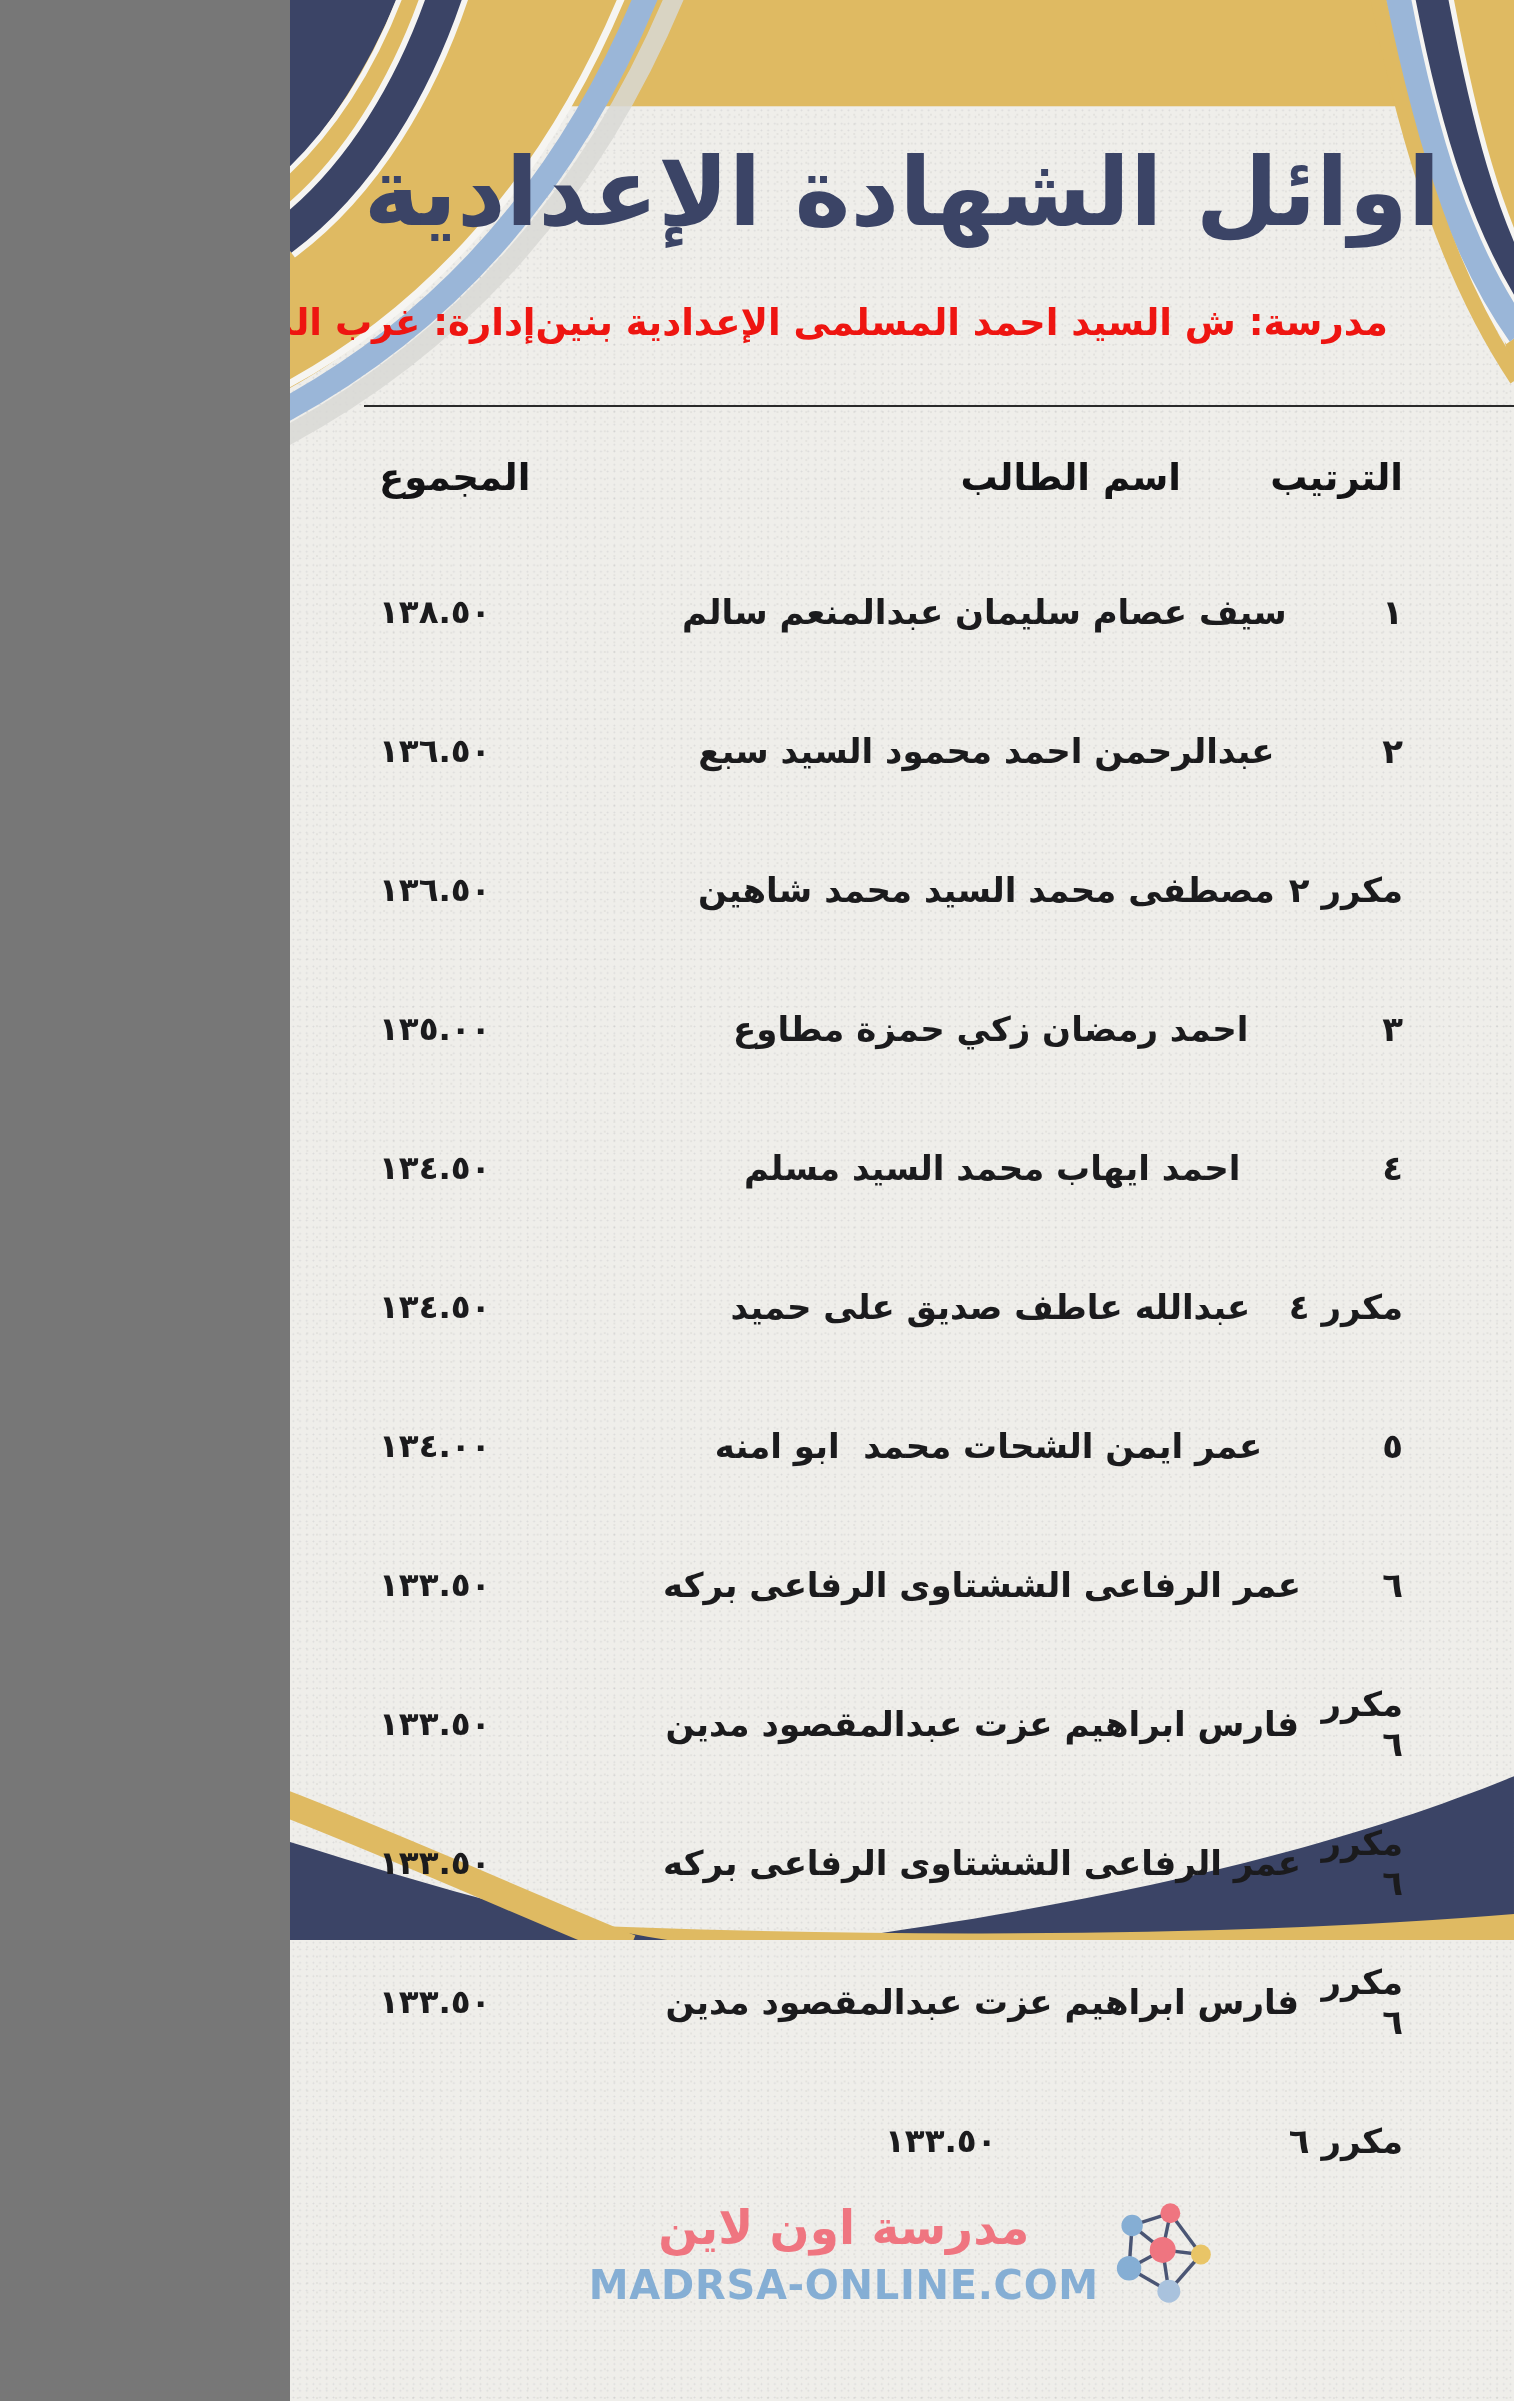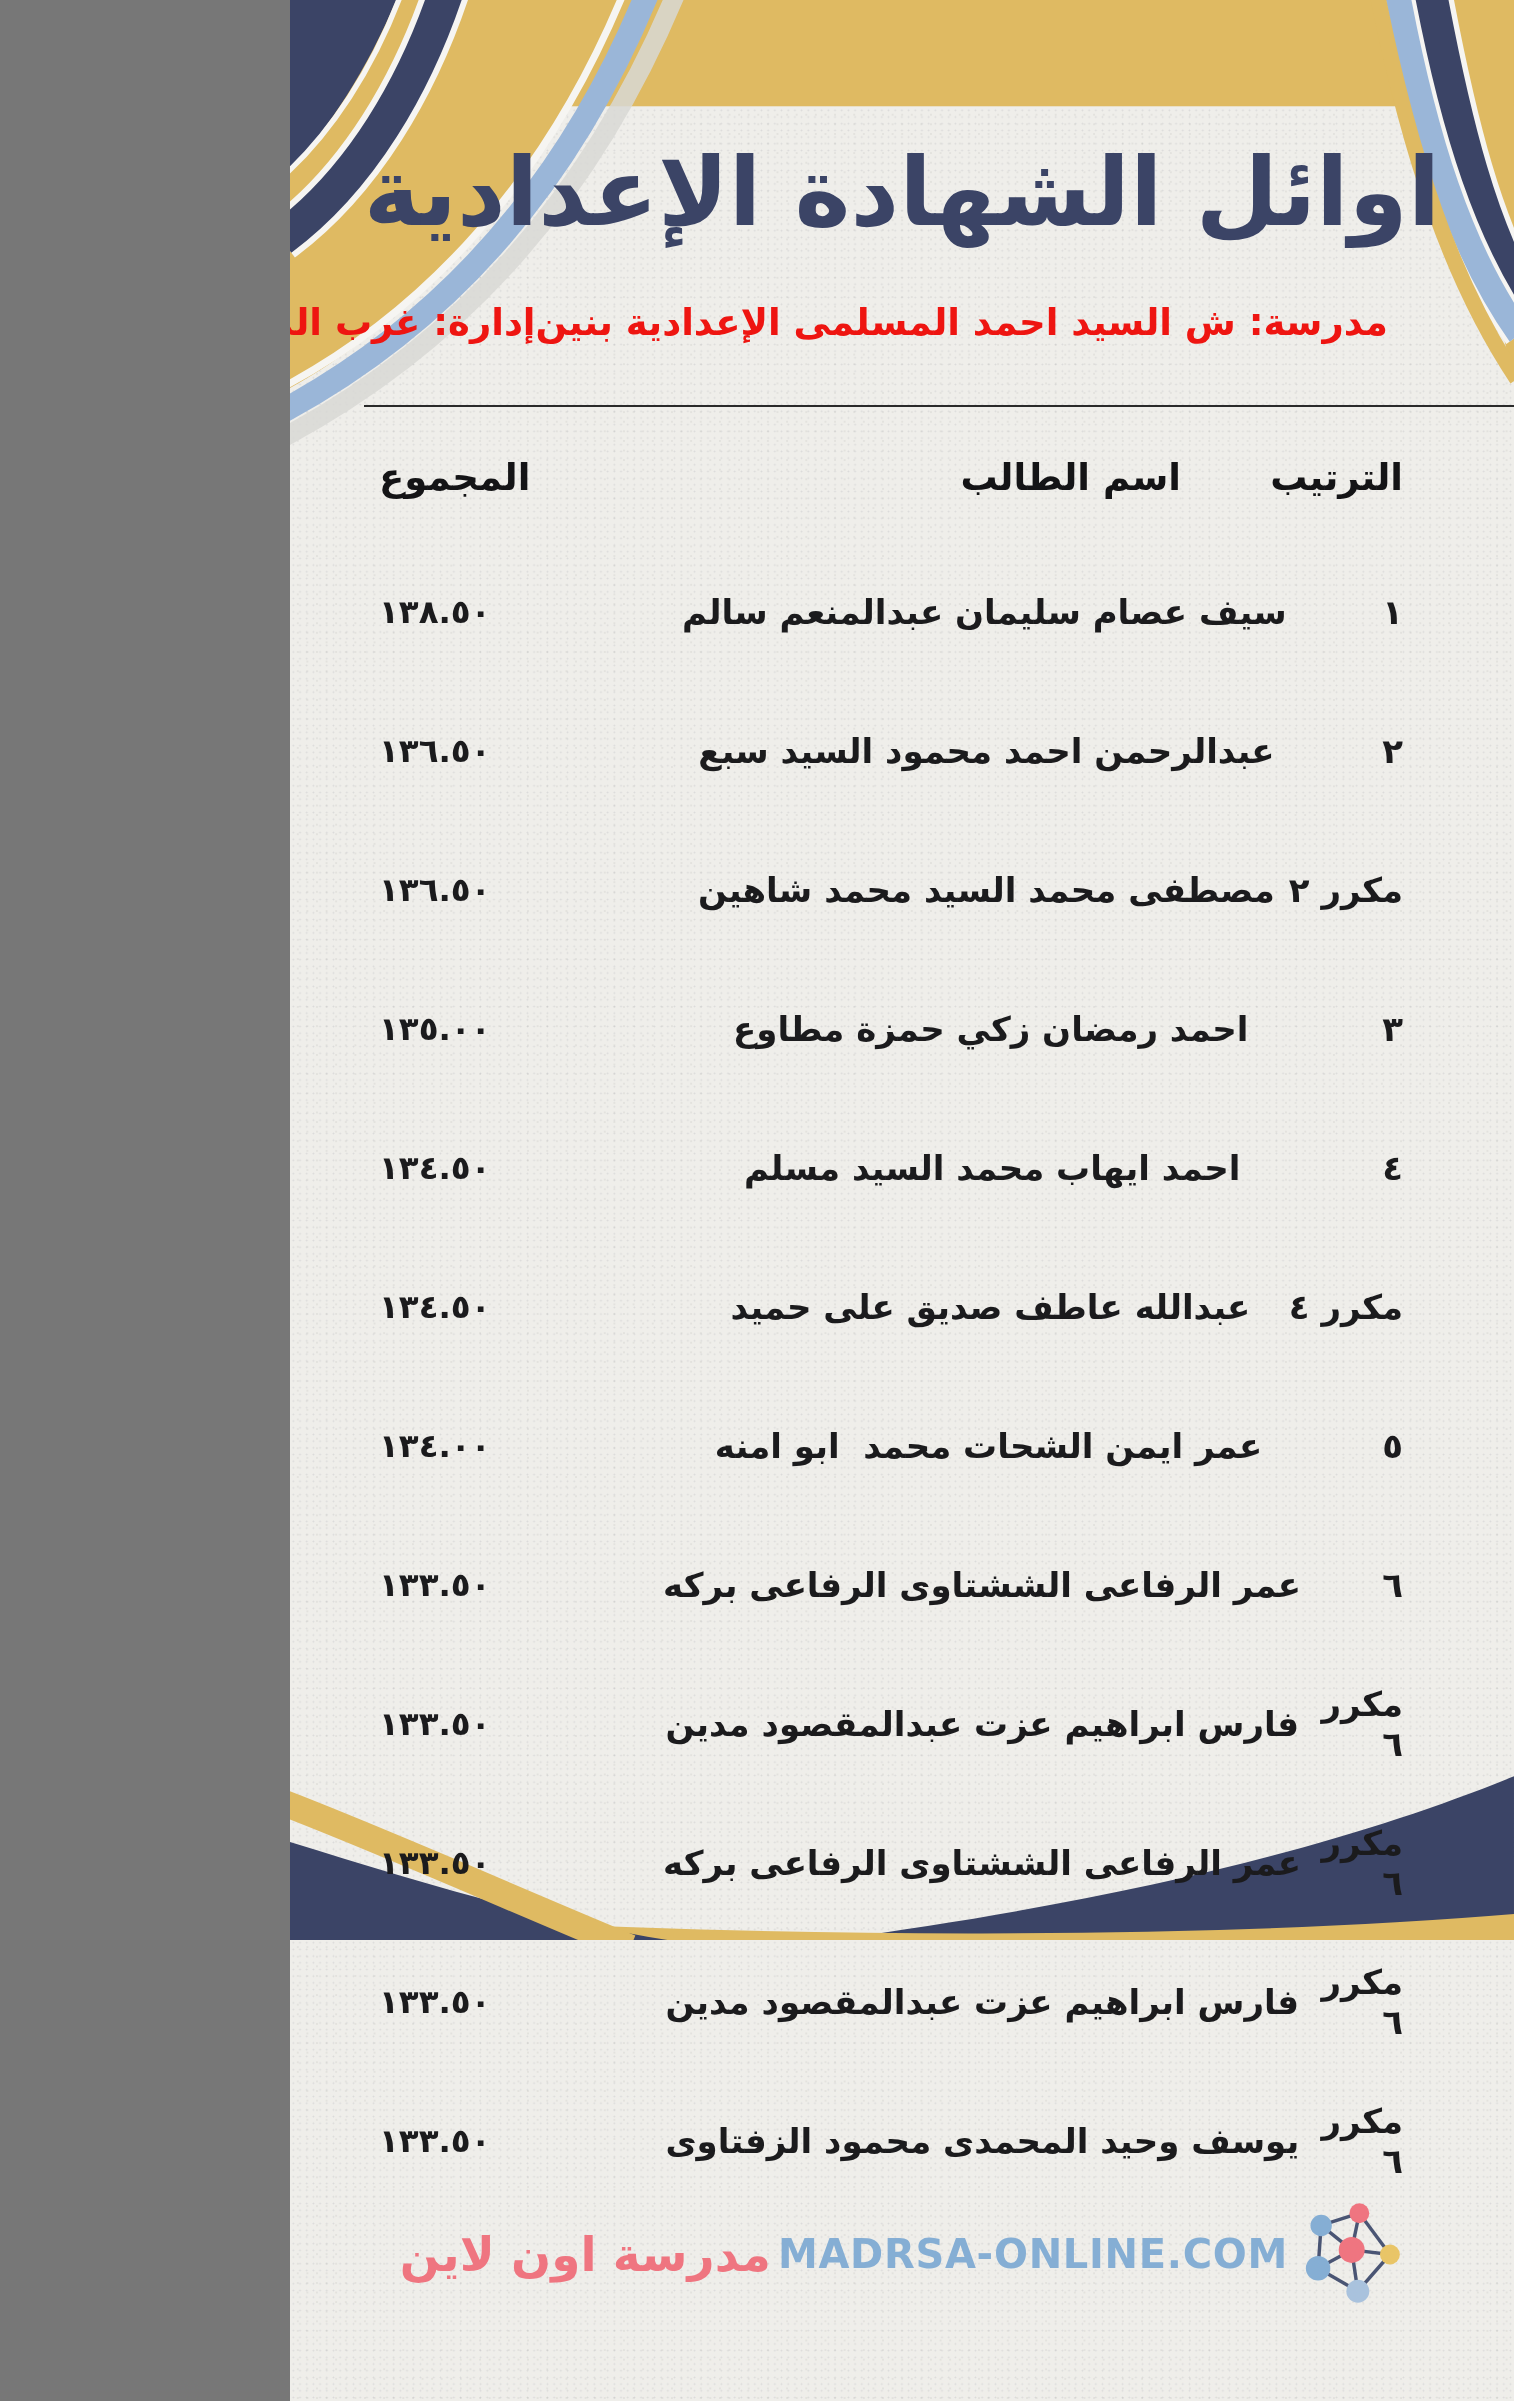--- a/index.html
+++ b/index.html
@@ -43,21 +43,21 @@
   .rows{position:absolute;top:542px;left:89px;right:111px;}
   .row{height:139px;font-size:34px;font-weight:bold;color:var(--text);}
   .c-rank{width:222px;}
   .c-name{flex:1;padding-left:148px;white-space:pre;}
   .c-total{width:296px;text-align:left;direction:ltr;font-size:32.5px;}
   .thead .c-total{font-size:37px;}
   .logo{
     position:absolute;top:2180px;left:0;right:0;height:148px;z-index:3;
     display:flex;align-items:center;justify-content:center;gap:16.3px;direction:ltr;
   }
-  .logo-text{display:flex;align-items:center;gap:7px;}
+  .logo-text{display:flex;flex-direction:column;align-items:center;gap:7px;}
   .logo-ar{font-size:47px;font-weight:bold;color:var(--logo-pink);}
   .logo-en{font-size:40px;font-weight:bold;color:var(--logo-blue);letter-spacing:0.7px;}
 </style>
 </head>
 <body>
 
 <div class="canvas">
 
   <svg class="bg" viewBox="0 0 2050 3250" preserveAspectRatio="none" aria-hidden="true">
 
@@ -156,21 +156,20 @@
         <div class="c-name">عمر الرفاعى الششتاوى الرفاعى بركه</div>
         <div class="c-total">١٣٣.٥٠</div>
       </div>
       <div class="row">
         <div class="c-rank">مكرر ٦</div>
         <div class="c-name">فارس ابراهيم عزت عبدالمقصود مدين</div>
         <div class="c-total">١٣٣.٥٠</div>
       </div>
       <div class="row">
         <div class="c-rank">مكرر ٦</div>
-        <div class="c-name">يوسف وحيد المحمدى محمود الزفتاوى</div>
         <div class="c-total">١٣٣.٥٠</div>
       </div>
     </div>
 
     <div class="logo">
       <div class="logo-text">
         <div class="logo-ar">مدرسة اون لاين</div>
         <div class="logo-en">MADRSA-ONLINE.COM</div>
       </div>
       <svg class="logo-icon" width="100" height="107" viewBox="0 0 130 140" aria-hidden="true">

